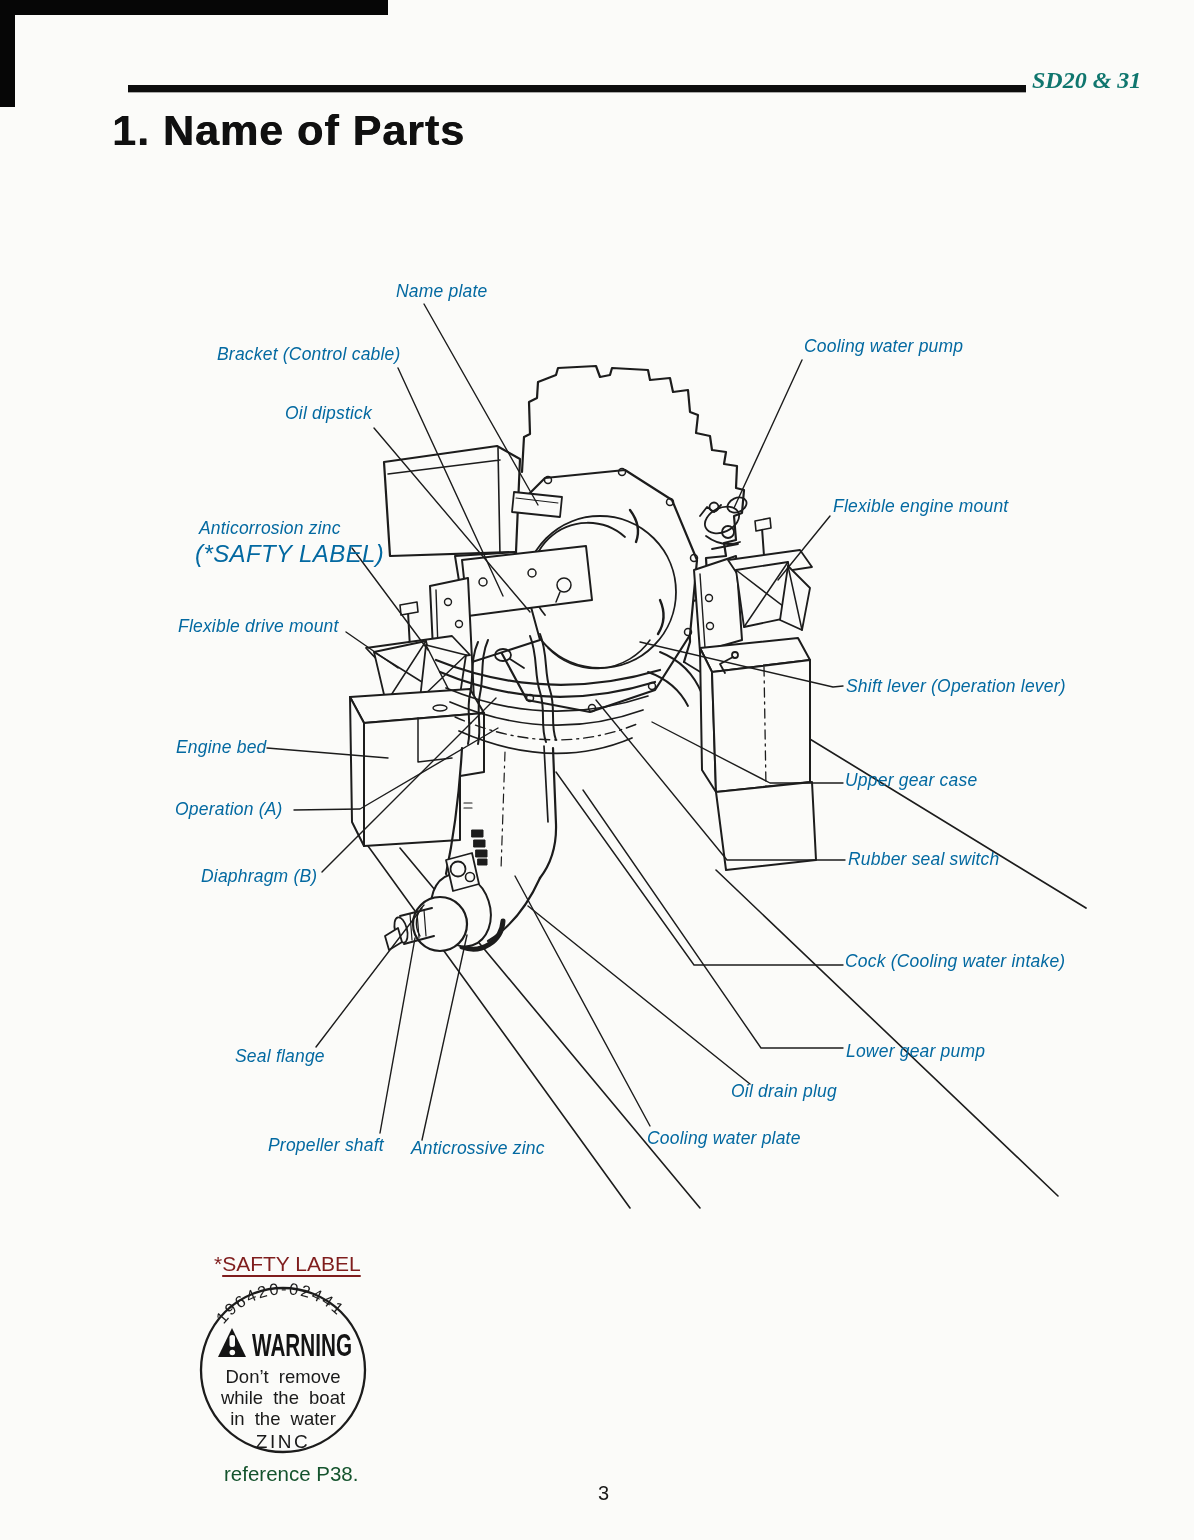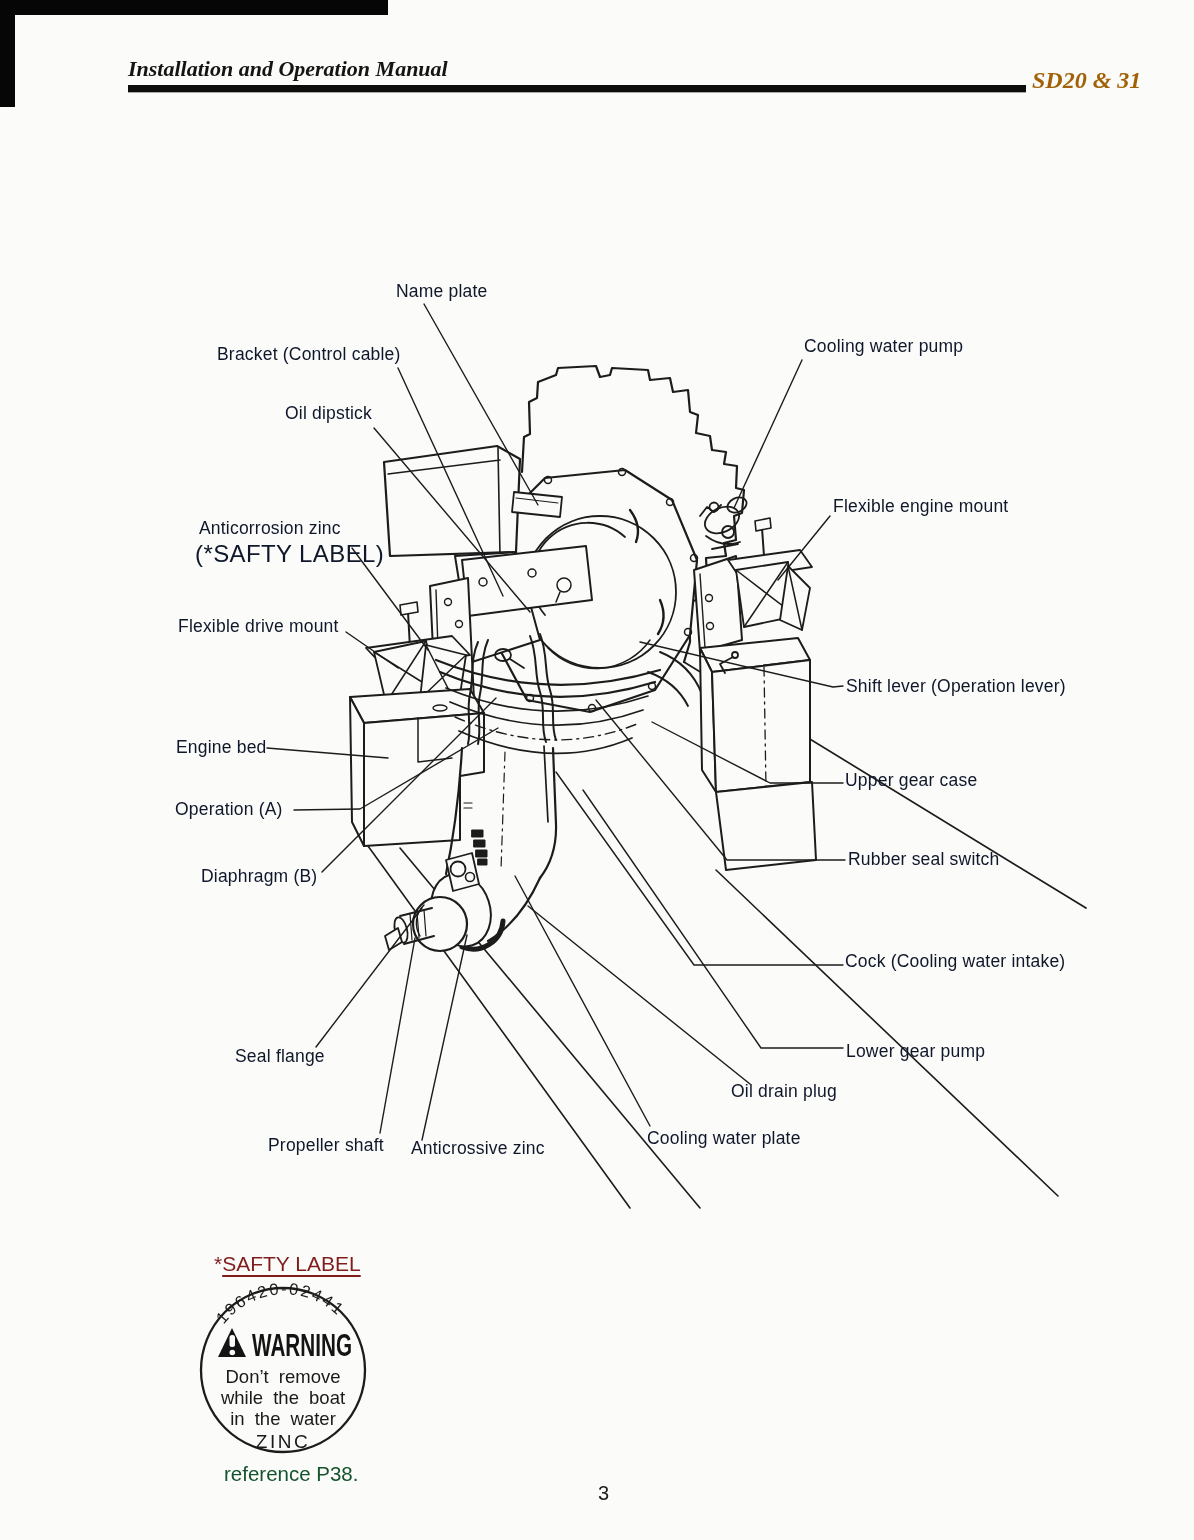--- a/index.html
+++ b/index.html
@@ -7,44 +7,44 @@
         font-family:"Liberation Sans","DejaVu Sans",sans-serif;color:#1c1c1c;}
   
   .scan-bar-top{position:absolute;left:8px;top:0;width:380px;height:15px;background:#060606;}
   .scan-bar-left{position:absolute;left:0;top:0;width:15px;height:107px;background:#060606;}
   
   .hdr-title{position:absolute;left:128px;top:56px;font-family:"Liberation Serif","DejaVu Serif",serif;
              font-style:italic;font-weight:bold;font-size:22px;white-space:nowrap;color:#141414;}
   .hdr-rule{position:absolute;left:128px;top:85px;width:898px;height:7px;background:#0d0d0d;
             box-shadow:0 1px 0 rgba(20,20,20,.35);}
   .hdr-model{position:absolute;left:1032px;top:67px;font-family:"Liberation Serif","DejaVu Serif",serif;
-             font-style:italic;font-weight:bold;font-size:24px;white-space:nowrap;color:#a16207;}
+             font-style:italic;font-weight:bold;font-size:24px;white-space:nowrap;color:#0f766e;}
   .sec-title{position:absolute;left:112px;top:106px;font-size:43px;font-weight:bold;letter-spacing:1px;
              color:#101010;white-space:nowrap;text-shadow:.6px 0 0 #101010;}
   
-  .lbl{position:absolute;font-size:17.5px;white-space:nowrap;color:#0f172a;letter-spacing:.2px;}
+  .lbl{position:absolute;font-size:17.5px;white-space:nowrap;color:#0369a1;letter-spacing:.2px;font-style:italic;}
   .lbl.big{font-size:24px;letter-spacing:.4px;}
   svg.diagram{position:absolute;left:0;top:0;}
   
   .safety-heading{position:absolute;left:214px;top:1252px;font-size:21px;color:#7f1d1d;white-space:nowrap;}
   .safety-heading .u{text-decoration:underline;text-underline-offset:4px;text-decoration-thickness:2px;}
   .safety-ref{position:absolute;left:224px;top:1462px;font-size:20.5px;color:#14532d;white-space:nowrap;}
   .page-num{position:absolute;left:598px;top:1482px;font-size:20px;color:#1a1a1a;}
 </style>
 </head>
 <body>
 
 <div class="page">
 
   <div class="scan-bar-top"></div>
   <div class="scan-bar-left"></div>
 
-  <div class="hdr-title">Installation and Operation Manual</div>
   <div class="hdr-rule"></div>
   <div class="hdr-model">SD20 &amp; 31</div>
+  <div class="sec-title">1. Name of Parts</div>
 
   <svg class="diagram" width="1194" height="1540" viewBox="0 0 1194 1540">
     <g stroke="#1c1c1c" fill="none" stroke-width="2" stroke-linejoin="round" stroke-linecap="round">
 
       <path d="M 684,662 L 1086,908" stroke-width="1.7"></path>
       <path d="M 716,870 L 1058,1196" stroke-width="1.6"></path>
       <path d="M 368,846 L 630,1208" stroke-width="1.6"></path>
       <path d="M 400,848 L 700,1208" stroke-width="1.6"></path>
 
       <path stroke-width="2.2" d="M 522,472 L 524,437 530,434 529,402 537,398 538,382 556,375 558,368 596,366 600,377 610,375 612,368 648,370 650,380 670,378 673,392 688,390 690,412 698,415 696,433 710,436 712,450 726,452 724,464 737,466 736,488 744,490 742,513 734,516 736,540 724,543 726,556 706,558 707,576 695,578 697,600 689,602 690,642 684,662"></path>

